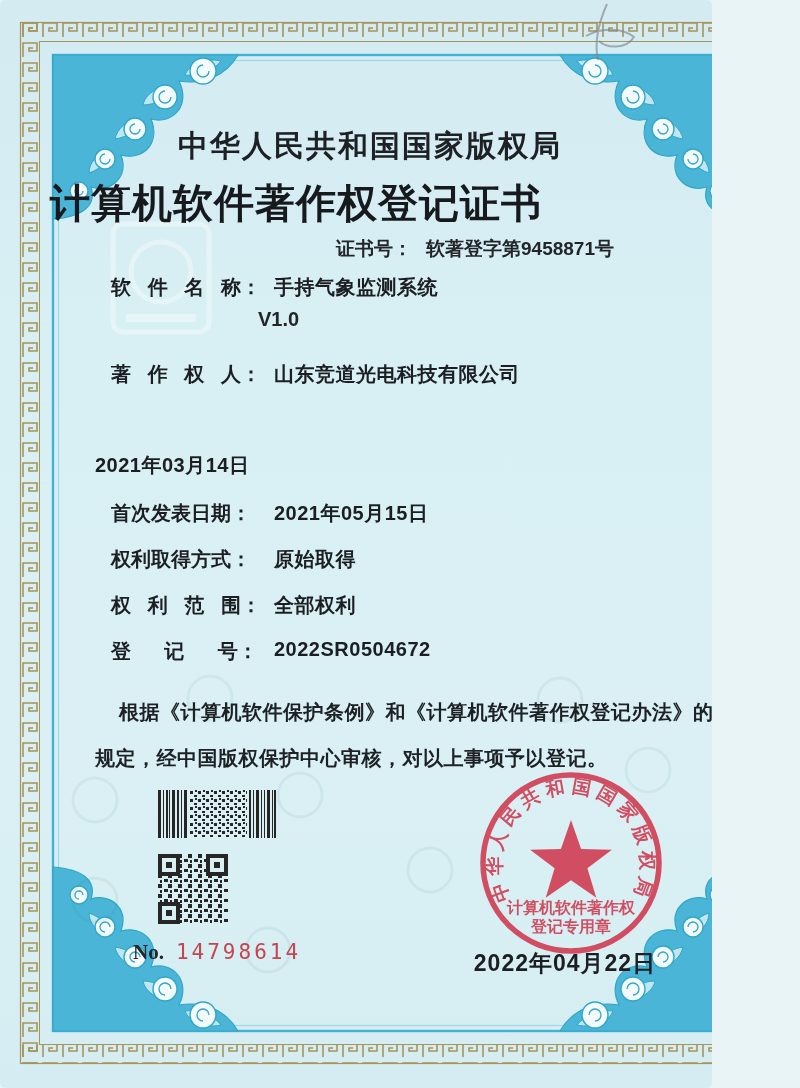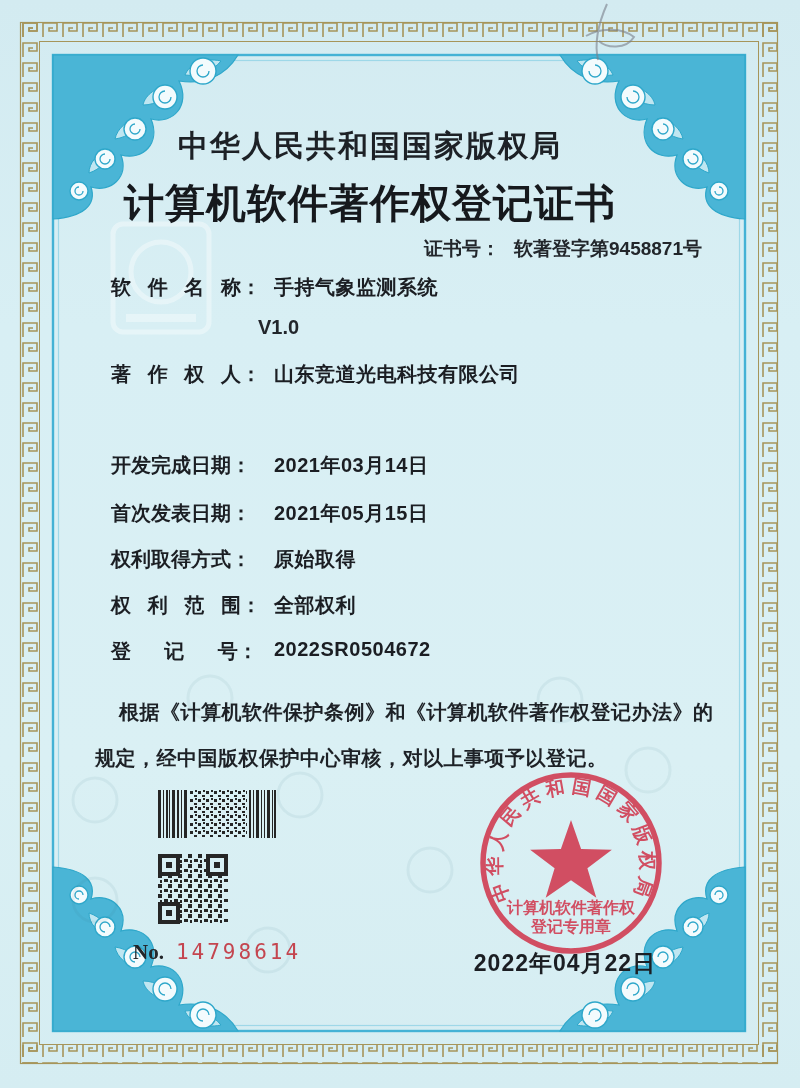--- a/index.html
+++ b/index.html
@@ -1,37 +1,37 @@
 <!DOCTYPE html>
 <html><head>
 <meta charset="utf-8">
 <style>
   html,body{margin:0;padding:0;background:#e9f4f6;}
   .page{
-    position:relative;width:800px;height:1088px;overflow:hidden;
+    position:relative;width:712px;height:1088px;overflow:hidden;
     background:linear-gradient(180deg,#d3ebf1 0%,#d8eff4 30%,#daf0f4 70%,#d5edf2 100%);
-    font-family:"Liberation Sans","DejaVu Sans",sans-serif;color:#22262b;
+    font-family:"Liberation Sans","DejaVu Sans",sans-serif;color:#22262b;border-radius:6px;
   }
   .frame{position:absolute;left:0;top:0;width:800px;height:1088px;}
   .authority{
     position:absolute;left:60px;top:126px;width:620px;text-align:center;
     font-size:30px;font-weight:bold;letter-spacing:2px;color:#1d2126;
   }
   .cert-title{
-    position:absolute;left:50px;top:176px;width:640px;text-align:center;
+    position:absolute;left:50px;top:176px;width:640px;
     font-size:40px;font-weight:bold;letter-spacing:1px;color:#16191d;
   }
   .certno{
     position:absolute;right:98px;top:236px;font-size:19px;font-weight:bold;color:#22262b;
   }
   .certno .gap{display:inline-block;width:14px;}
   .row{position:absolute;left:95px;display:flex;font-size:20px;font-weight:bold;color:#1b1e23;}
   .f-label{width:163px;white-space:pre;flex:none;margin-left:16px;}
   .f-value{letter-spacing:0.5px;white-space:pre;}
-  .r0{top:274px}.r0b{top:316px;left:258px;position:absolute;font-size:20px;font-weight:bold;}
+  .r0{top:274px}.r0b{top:308px;left:258px;position:absolute;font-size:20px;font-weight:bold;}
   .r1{top:361px}.r2{top:452px}.r3{top:500px}.r4{top:546px}.r5{top:592px}.r6{top:638px}
   .statement{
     position:absolute;left:95px;width:620px;font-size:20px;font-weight:600;color:#1d2126;letter-spacing:0.5px;
   }
   .st1{top:699px;text-indent:24px;}
   .st2{top:745px;}
   .serial{position:absolute;left:133px;top:940px;display:flex;align-items:baseline;}
   .serial .no-label{font-family:"Liberation Serif","DejaVu Serif",serif;font-size:21px;font-weight:bold;color:#23262a;}
   .serial .no-value{margin-left:12px;font-family:"DejaVu Sans Mono","Liberation Mono",monospace;
     font-size:21px;color:#c4454f;letter-spacing:3px;}
@@ -136,21 +136,20 @@
     <span class="f-value">手持气象监测系统</span>
   </div>
   <div class="r0b">V1.0</div>
 
   <div class="row r1">
     <span class="f-label">著   作   权   人：</span>
     <span class="f-value">山东竞道光电科技有限公司</span>
   </div>
 
   <div class="row r2">
-    <span class="f-label">开发完成日期：</span>
     <span class="f-value">2021年03月14日</span>
   </div>
 
   <div class="row r3">
     <span class="f-label">首次发表日期：</span>
     <span class="f-value">2021年05月15日</span>
   </div>
 
   <div class="row r4">
     <span class="f-label">权利取得方式：</span>

